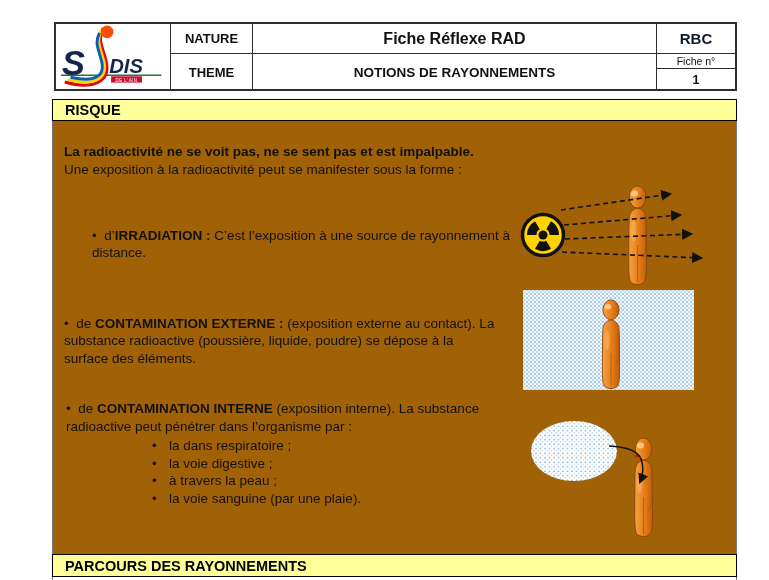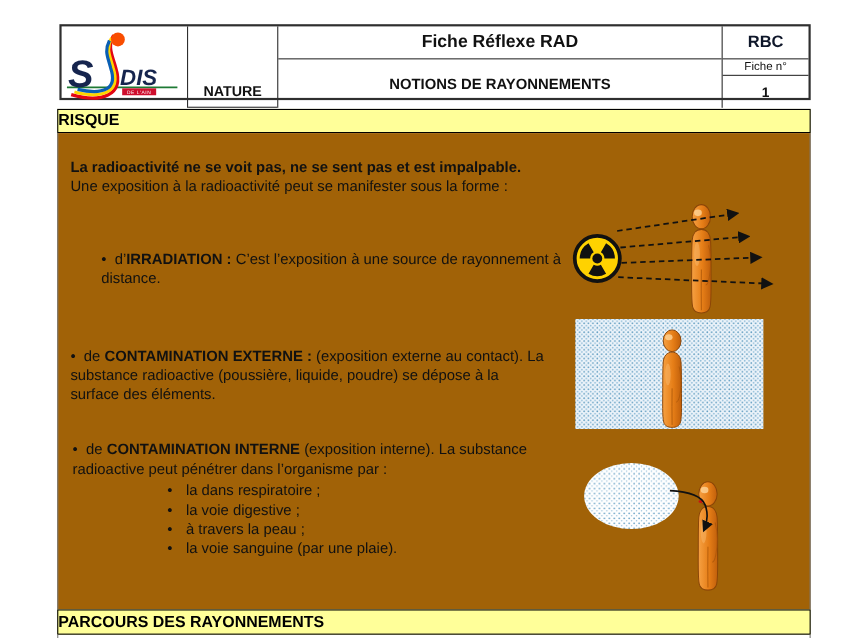--- a/index.html
+++ b/index.html
@@ -7,33 +7,33 @@
         font-family:"Liberation Sans","DejaVu Sans",sans-serif;color:#111;}
 
   
   .header-tbl{position:absolute;left:54px;top:22px;width:683px;height:69px;
               border:2px solid #2f2f2f;box-sizing:border-box;display:grid;
               grid-template-columns:114px 82px 1fr 79px;background:#fff;}
   .hcol{display:flex;flex-direction:column;box-sizing:border-box;}
   .hcol + .hcol{border-left:1.5px solid #2f2f2f;}
   .hcell{display:flex;align-items:center;justify-content:center;box-sizing:border-box;}
   .hb{border-bottom:1.5px solid #2f2f2f;}
-  .cell-label{height:30px;font-weight:bold;font-size:13px;margin-top:44px;}
+  .cell-label{height:30px;font-weight:bold;font-size:13px;}
   .cell-label2{flex:1;font-weight:bold;font-size:13px;}
   .cell-t1{height:30px;font-weight:bold;font-size:16px;text-align:right;}
   .cell-t2{flex:1;font-weight:bold;font-size:13.5px;}
   .cell-rbc{height:30px;font-weight:bold;font-size:15px;color:#0f172a;}
   .cell-fl{height:15px;font-size:10.5px;}
   .cell-fn{flex:1;font-weight:bold;font-size:12.5px;}
   .c-logo{align-items:center;justify-content:center;display:flex;}
 
   
   .banner{position:absolute;left:52px;width:685px;background:#ffff99;
           border:1.6px solid #000;box-sizing:border-box;display:flex;align-items:center;
-          font-weight:bold;font-size:14.5px;padding-left:0;color:#000;}
+          font-weight:bold;font-size:14.5px;padding-left:12px;color:#000;}
   .banner-risque{top:99px;height:22px;}
   .banner-parcours{top:554px;height:23px;}
 
   
   .content-box{position:absolute;left:52px;top:121px;width:685px;height:433px;
                border-left:1.6px solid #7b7b7b;border-right:1.6px solid #7b7b7b;
                box-sizing:border-box;background:#a16207;}
   .tail{position:absolute;left:52px;top:577px;width:685px;height:3px;
         border-left:1.6px solid #7b7b7b;border-right:1.6px solid #7b7b7b;box-sizing:border-box;}
 
@@ -96,20 +96,21 @@
         <path d="M14 54 C38 59.5, 52 54, 45.2 34 C42.4 23, 39 18, 44 8" stroke="#0a5fb4" stroke-width="3" fill="none"></path>
         <circle cx="52" cy="7" r="6.5" fill="#f94d00"></circle>
         <text x="5" y="52" font-size="36" font-weight="bold" font-style="italic" fill="#16254e">S</text>
         <text x="54" y="50" font-size="21" font-weight="bold" font-style="italic" fill="#16254e">DIS</text>
         <rect x="56" y="53" width="32" height="6.5" fill="#ce0e2d"></rect>
         <text x="72" y="58.4" font-size="4.6" fill="#ffffff" text-anchor="middle" letter-spacing="0.5">DE L'AIN</text>
       </svg>
     </div>
     <div class="hcol">
       <div class="hcell hb cell-label">NATURE</div>
+      <div class="hcell cell-label2">THEME</div>
     </div>
     <div class="hcol">
       <div class="hcell hb cell-t1">Fiche Réflexe RAD</div>
       <div class="hcell cell-t2">NOTIONS DE RAYONNEMENTS</div>
     </div>
     <div class="hcol">
       <div class="hcell hb cell-rbc">RBC</div>
       <div class="hcell hb cell-fl">Fiche n°</div>
       <div class="hcell cell-fn">1</div>
     </div>

